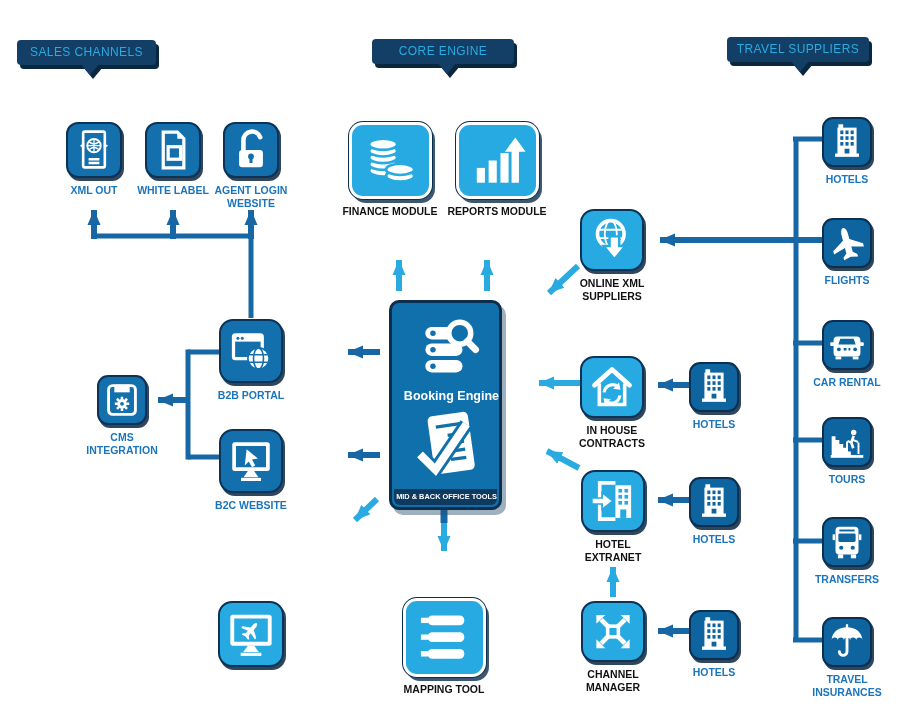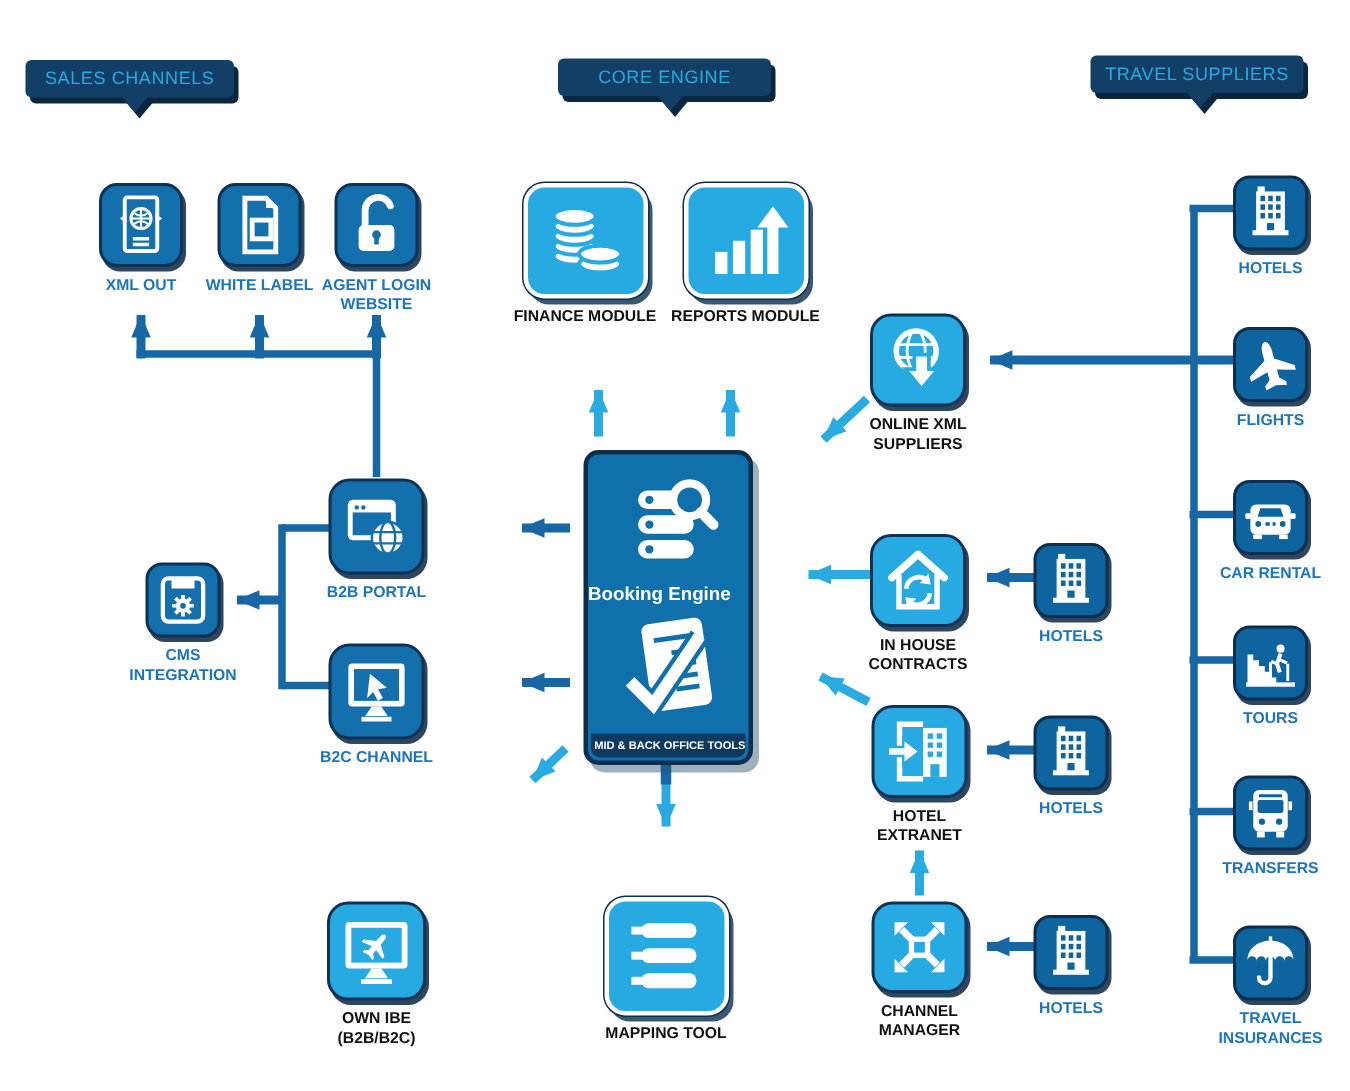--- a/index.html
+++ b/index.html
@@ -25,21 +25,21 @@
   .frame{border:3px solid #fff;box-shadow:0 0 0 1px #0b2e4d,3px 4px 0 rgba(11,46,77,.8);border-radius:14px;}
   .med .dk{fill:#1470ad}.navy .dk{fill:#0e649e}.light .dk{fill:#27aae1}
   .med .dks{stroke:#1470ad}.navy .dks{stroke:#0e649e}.light .dks{stroke:#27aae1}
   .lbl{margin-top:6px;font-size:10.5px;font-weight:bold;line-height:1.2;white-space:pre-line;letter-spacing:0;}
   .blue{color:#1b75bc}
   .black{color:#111}
   #booking{position:absolute;left:389px;top:300px;width:113px;height:210px;background:#1070ac;
      border:3px solid #0c2d4d;border-radius:10px;box-shadow:4px 5px 0 rgba(39,80,111,.45);
      box-sizing:border-box;}
   #booking .be-ic1{position:absolute;left:17px;top:13px;width:74px;height:66px;}
-  #booking .be-title{position:absolute;left:0;top:86px;width:100%;text-align:left;color:#fff;
+  #booking .be-title{position:absolute;left:0;top:86px;width:100%;text-align:right;color:#fff;
      font-size:12.5px;font-weight:bold;}
   #booking .be-ic2{position:absolute;left:14px;top:105px;width:80px;height:78px;}
   #booking .be-band{position:absolute;left:2px;right:2px;bottom:2px;height:16px;background:#0d3a5e;
      border-radius:0 0 6px 6px;color:#fff;font-size:7.4px;font-weight:bold;text-align:right;
      line-height:16px;letter-spacing:0;white-space:nowrap;}
 </style>
 </head>
 <body>
 
 <div id="canvas">
@@ -179,37 +179,35 @@
 <div class="node" style="left:191px;top:429px">
   <div class="ibox med" style="width:60px;height:60px;border-radius:14px">
     <svg viewBox="0 0 48 48">
       <rect x="9" y="9" width="30" height="23" rx="2" fill="#fff"></rect>
       <rect x="12" y="12" width="24" height="17" class="dk"></rect>
       <path d="M20.5 14.5 l9 7.5 -4.7 0.8 2.6 4.7 -2.6 1.5 -2.6 -4.7 -3.2 3.2 z" fill="#fff"></path>
       <path d="M21.5 32 h5 l3.5 5 h-12 z" fill="#fff"></path>
       <rect x="16" y="37.5" width="16" height="2.5" fill="#fff"></rect>
     </svg>
   </div>
-  <div class="lbl blue">B2C CHANNEL</div>
+  <div class="lbl blue">B2C WEBSITE</div>
 </div>
 
 <div class="node" style="left:191px;top:601px">
   <div class="ibox light" style="width:62px;height:62px;border-radius:14px">
     <svg viewBox="0 0 48 48">
       <rect x="8" y="9" width="32" height="24" rx="2" fill="#fff"></rect>
       <rect x="11" y="12" width="26" height="18" class="dk"></rect>
       <g transform="translate(24,21) rotate(40) scale(0.5)">
             <path d="M0,-14 C1.8,-14 3,-11 3,-8 L3,-3 L14,4 L14,7 L3,4 L3,9 L6.5,12 L6.5,14.5 L0,13 L-6.5,14.5 L-6.5,12 L-3,9 L-3,4 L-14,7 L-14,4 L-3,-3 L-3,-8 C-3,-11 -1.8,-14 0,-14 Z" fill="#fff"></path>
           </g>
       <path d="M21.5 33 h5 l3.5 5 h-12 z" fill="#fff"></path>
       <rect x="16" y="38.5" width="16" height="2.5" fill="#fff"></rect>
     </svg>
   </div>
-  <div class="lbl black">OWN IBE
-(B2B/B2C)</div>
 </div>
 
 <div class="node" style="left:330px;top:122px">
   <div class="ibox light frame" style="width:77px;height:71px">
     <svg viewBox="0 0 48 48">
       <g fill="#fff" class="dks" stroke-width="1.8">
         <ellipse cx="19" cy="31" rx="9.5" ry="3.8"></ellipse>
         <ellipse cx="19" cy="26.5" rx="9.5" ry="3.8"></ellipse>
         <ellipse cx="19" cy="22" rx="9.5" ry="3.8"></ellipse>
         <ellipse cx="19" cy="17.5" rx="9.5" ry="3.8"></ellipse>

